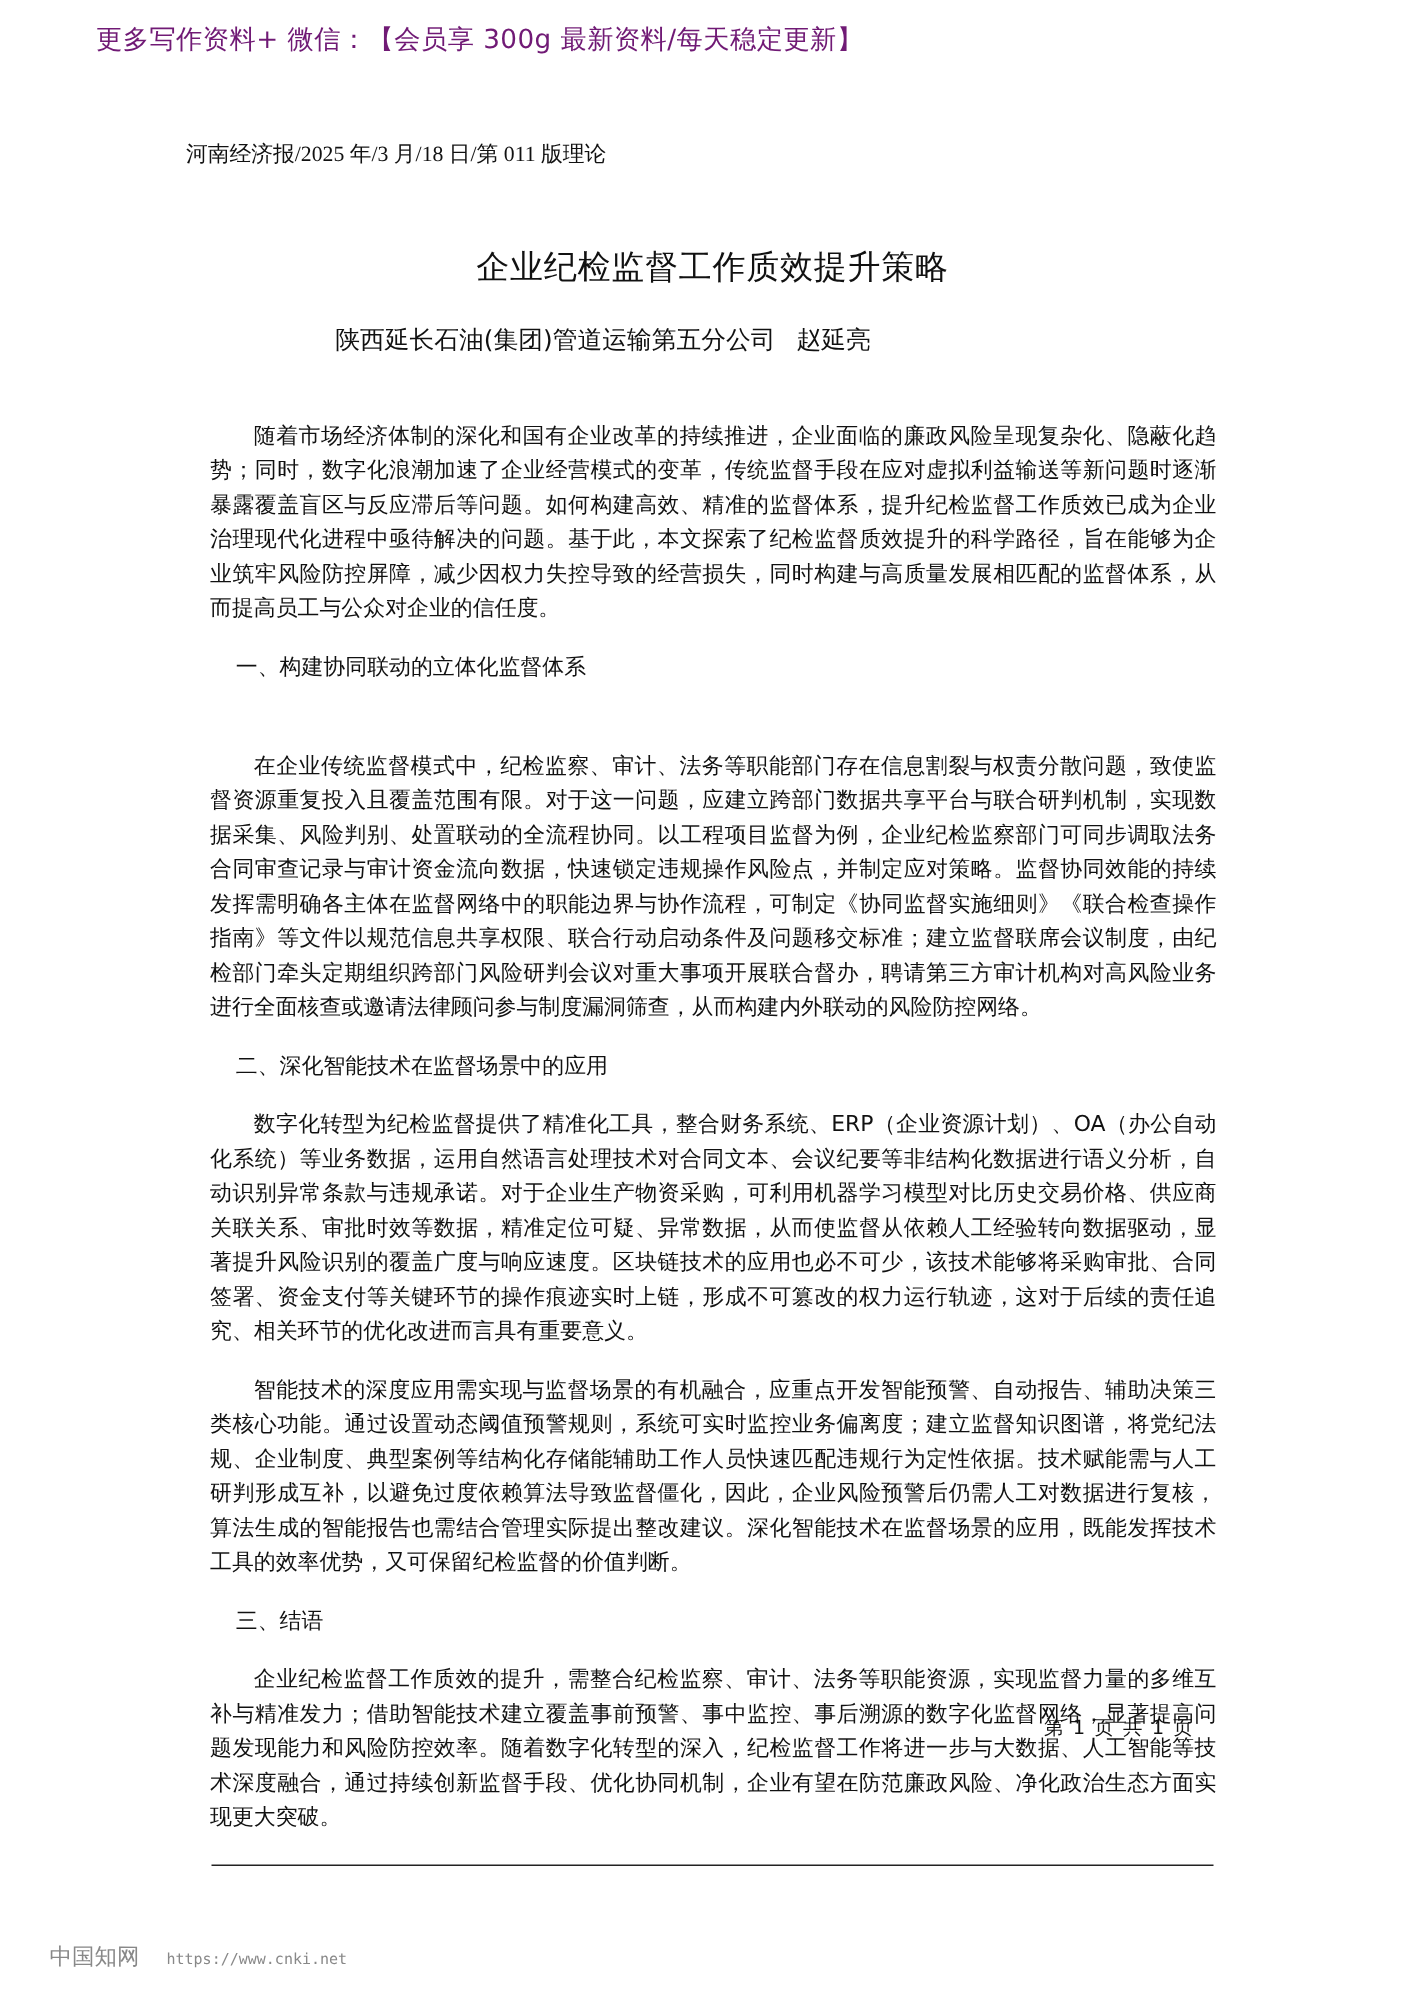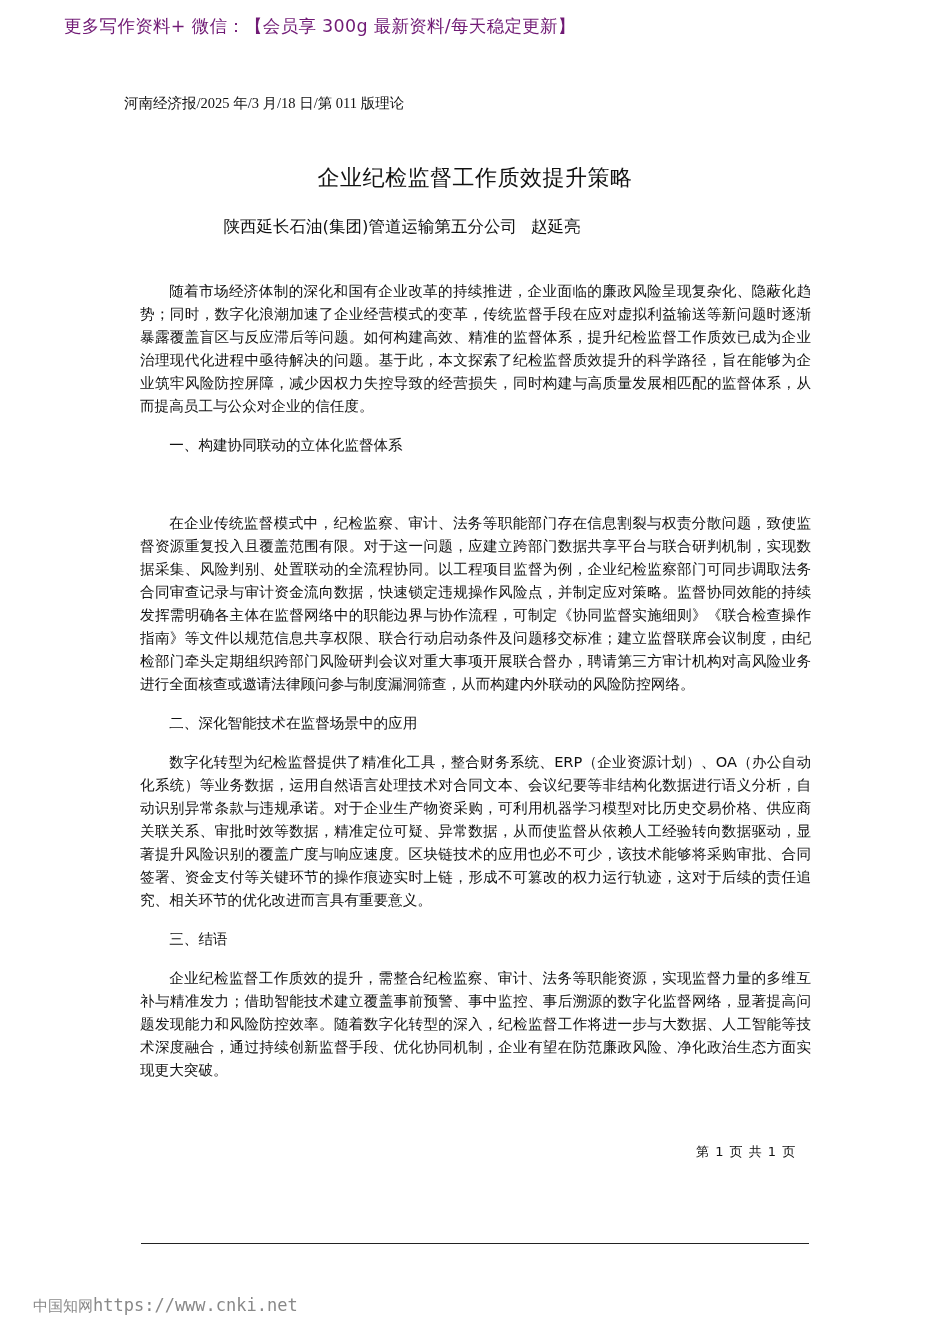--- a/index.html
+++ b/index.html
@@ -10,27 +10,27 @@
   .source { position: absolute; left: 124px; top: 92px; width: 290px; font-size: 14.5px;
             line-height: 23px; font-family: "Liberation Serif", "DejaVu Serif", serif; }
   .title { position: absolute; left: 0; width: 950px; top: 163px; text-align: center;
            font-size: 22px; letter-spacing: 0.5px; }
   .author { position: absolute; left: 0; width: 804px; top: 216px; text-align: center;
             font-size: 16.5px; }
   .author .name { margin-left: 14px; }
   .body { position: absolute; left: 124px; width: 703px; top: 263px; font-size: 14.6px;
           line-height: 23px; text-align: justify; }
   .body p { margin: 16px; text-indent: 2em; }
-  .body h2 { margin: 16px; font-size: 14.6px; font-weight: normal; text-indent: 2em; }
+  .body h2 { margin: 4px; font-size: 14.6px; font-weight: normal; text-indent: 2em; }
   .spacer { height: 23px; }
   .pageno { position: absolute; left: 696px; top: 1143px; font-size: 13px; letter-spacing: 1px; }
   .rule { position: absolute; left: 141px; top: 1243px; width: 668px; height: 0;
           border-top: 1.5px solid #222; }
   .cnki { position: absolute; left: 33px; top: 1295px; font-size: 15px; color: #888; white-space: nowrap; }
-  .cnki .url { font-family: "DejaVu Sans Mono", "Liberation Mono", monospace; font-size: 17px; }
+  .cnki .url { margin-left: 18px; font-family: "DejaVu Sans Mono", "Liberation Mono", monospace; font-size: 10px; }
 </style>
 </head>
 <body>
 
 <div class="banner">更多写作资料+ 微信：【会员享 300g 最新资料/每天稳定更新】</div>
 
 <div class="source">河南经济报/2025 年/3 月/18 日/第 011 版理论</div>
 
 <h1 class="title" style="margin:0;font-weight:normal;">企业纪检监督工作质效提升策略</h1>
 
@@ -40,20 +40,21 @@
 
 <div class="body">
   <p>随着市场经济体制的深化和国有企业改革的持续推进，企业面临的廉政风险呈现复杂化、隐蔽化趋势；同时，数字化浪潮加速了企业经营模式的变革，传统监督手段在应对虚拟利益输送等新问题时逐渐暴露覆盖盲区与反应滞后等问题。如何构建高效、精准的监督体系，提升纪检监督工作质效已成为企业治理现代化进程中亟待解决的问题。基于此，本文探索了纪检监督质效提升的科学路径，旨在能够为企业筑牢风险防控屏障，减少因权力失控导致的经营损失，同时构建与高质量发展相匹配的监督体系，从而提高员工与公众对企业的信任度。</p>
 
   <h2>一、构建协同联动的立体化监督体系</h2>
   <div class="spacer"></div>
   <p>在企业传统监督模式中，纪检监察、审计、法务等职能部门存在信息割裂与权责分散问题，致使监督资源重复投入且覆盖范围有限。对于这一问题，应建立跨部门数据共享平台与联合研判机制，实现数据采集、风险判别、处置联动的全流程协同。以工程项目监督为例，企业纪检监察部门可同步调取法务合同审查记录与审计资金流向数据，快速锁定违规操作风险点，并制定应对策略。监督协同效能的持续发挥需明确各主体在监督网络中的职能边界与协作流程，可制定《协同监督实施细则》《联合检查操作指南》等文件以规范信息共享权限、联合行动启动条件及问题移交标准；建立监督联席会议制度，由纪检部门牵头定期组织跨部门风险研判会议对重大事项开展联合督办，聘请第三方审计机构对高风险业务进行全面核查或邀请法律顾问参与制度漏洞筛查，从而构建内外联动的风险防控网络。</p>
 
   <h2>二、深化智能技术在监督场景中的应用</h2>
   <p>数字化转型为纪检监督提供了精准化工具，整合财务系统、ERP（企业资源计划）、OA（办公自动化系统）等业务数据，运用自然语言处理技术对合同文本、会议纪要等非结构化数据进行语义分析，自动识别异常条款与违规承诺。对于企业生产物资采购，可利用机器学习模型对比历史交易价格、供应商关联关系、审批时效等数据，精准定位可疑、异常数据，从而使监督从依赖人工经验转向数据驱动，显著提升风险识别的覆盖广度与响应速度。区块链技术的应用也必不可少，该技术能够将采购审批、合同签署、资金支付等关键环节的操作痕迹实时上链，形成不可篡改的权力运行轨迹，这对于后续的责任追究、相关环节的优化改进而言具有重要意义。</p>
+  <p>智能技术的深度应用需实现与监督场景的有机融合，应重点开发智能预警、自动报告、辅助决策三类核心功能。通过设置动态阈值预警规则，系统可实时监控业务偏离度；建立监督知识图谱，将党纪法规、企业制度、典型案例等结构化存储能辅助工作人员快速匹配违规行为定性依据。技术赋能需与人工研判形成互补，以避免过度依赖算法导致监督僵化，因此，企业风险预警后仍需人工对数据进行复核，算法生成的智能报告也需结合管理实际提出整改建议。深化智能技术在监督场景的应用，既能发挥技术工具的效率优势，又可保留纪检监督的价值判断。</p>
 
   <h2>三、结语</h2>
   <p>企业纪检监督工作质效的提升，需整合纪检监察、审计、法务等职能资源，实现监督力量的多维互补与精准发力；借助智能技术建立覆盖事前预警、事中监控、事后溯源的数字化监督网络，显著提高问题发现能力和风险防控效率。随着数字化转型的深入，纪检监督工作将进一步与大数据、人工智能等技术深度融合，通过持续创新监督手段、优化协同机制，企业有望在防范廉政风险、净化政治生态方面实现更大突破。</p>
 </div>
 
 <div class="pageno">第 1 页 共 1 页</div>
 
 <div class="rule"></div>
 
 <div class="cnki">

